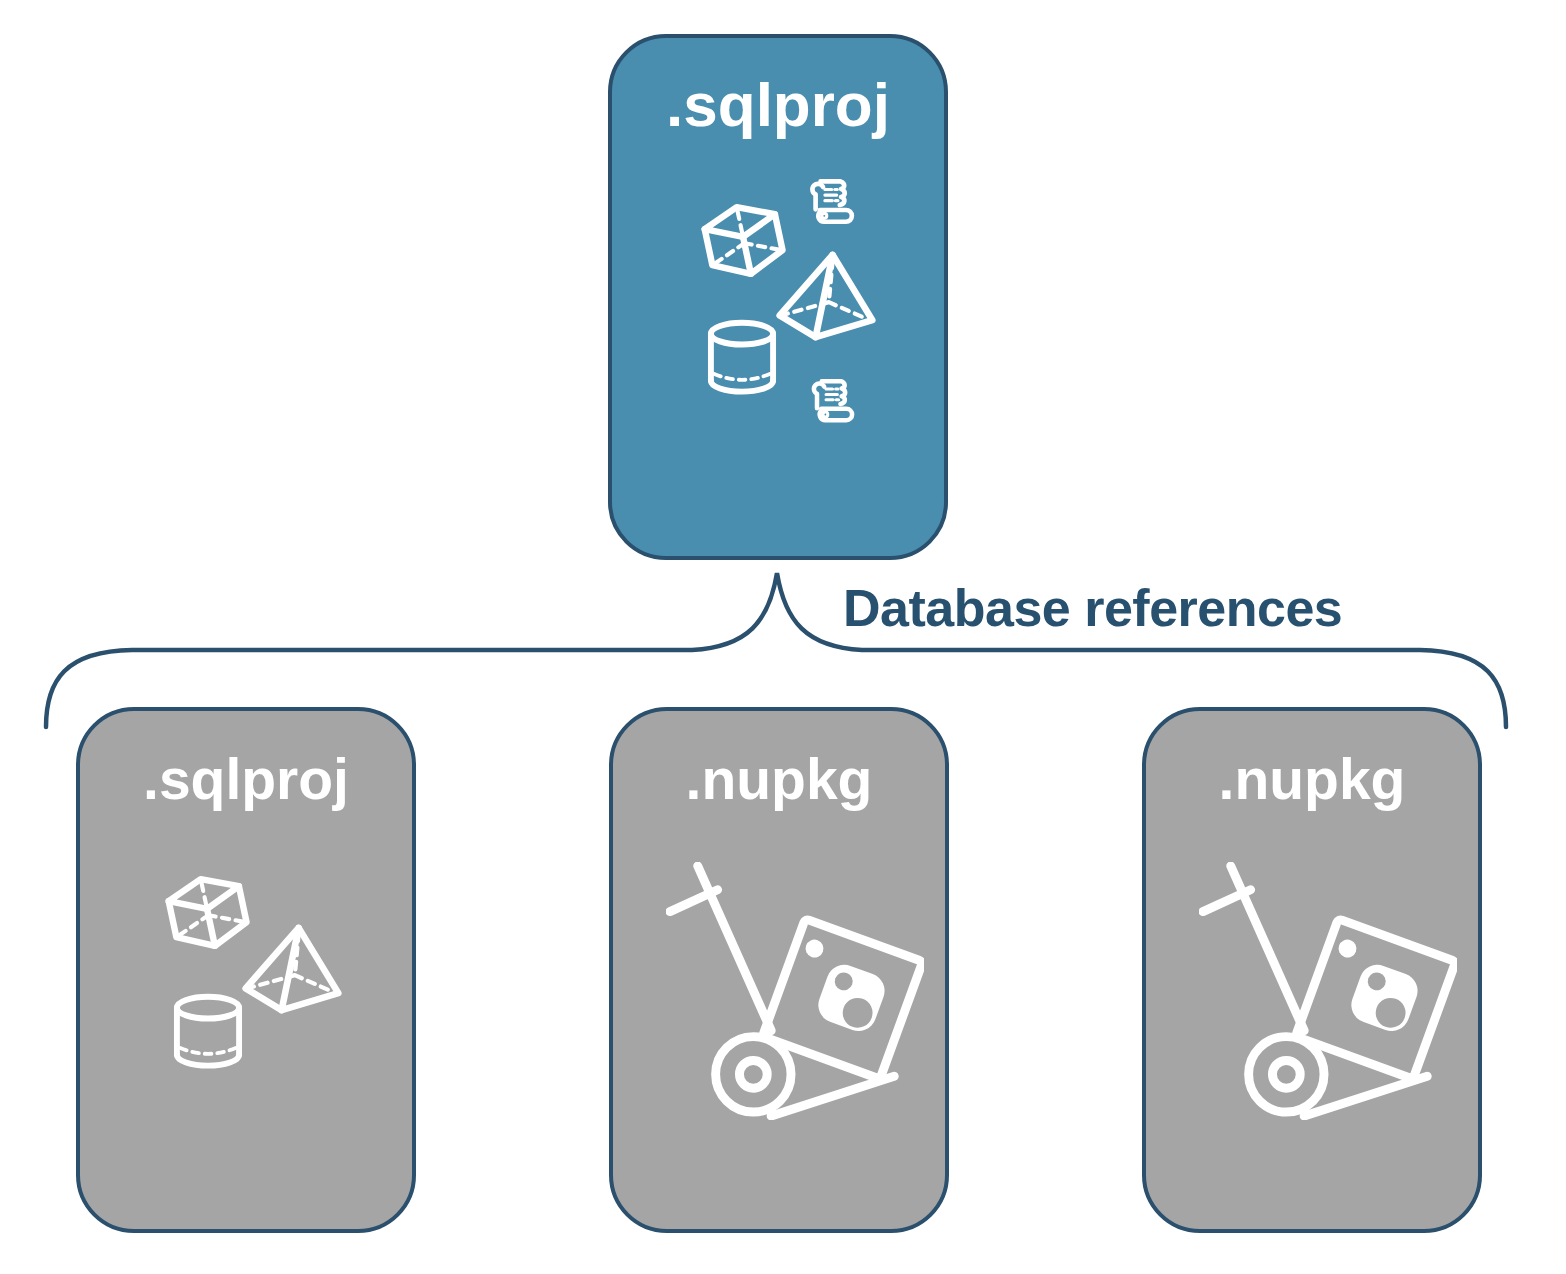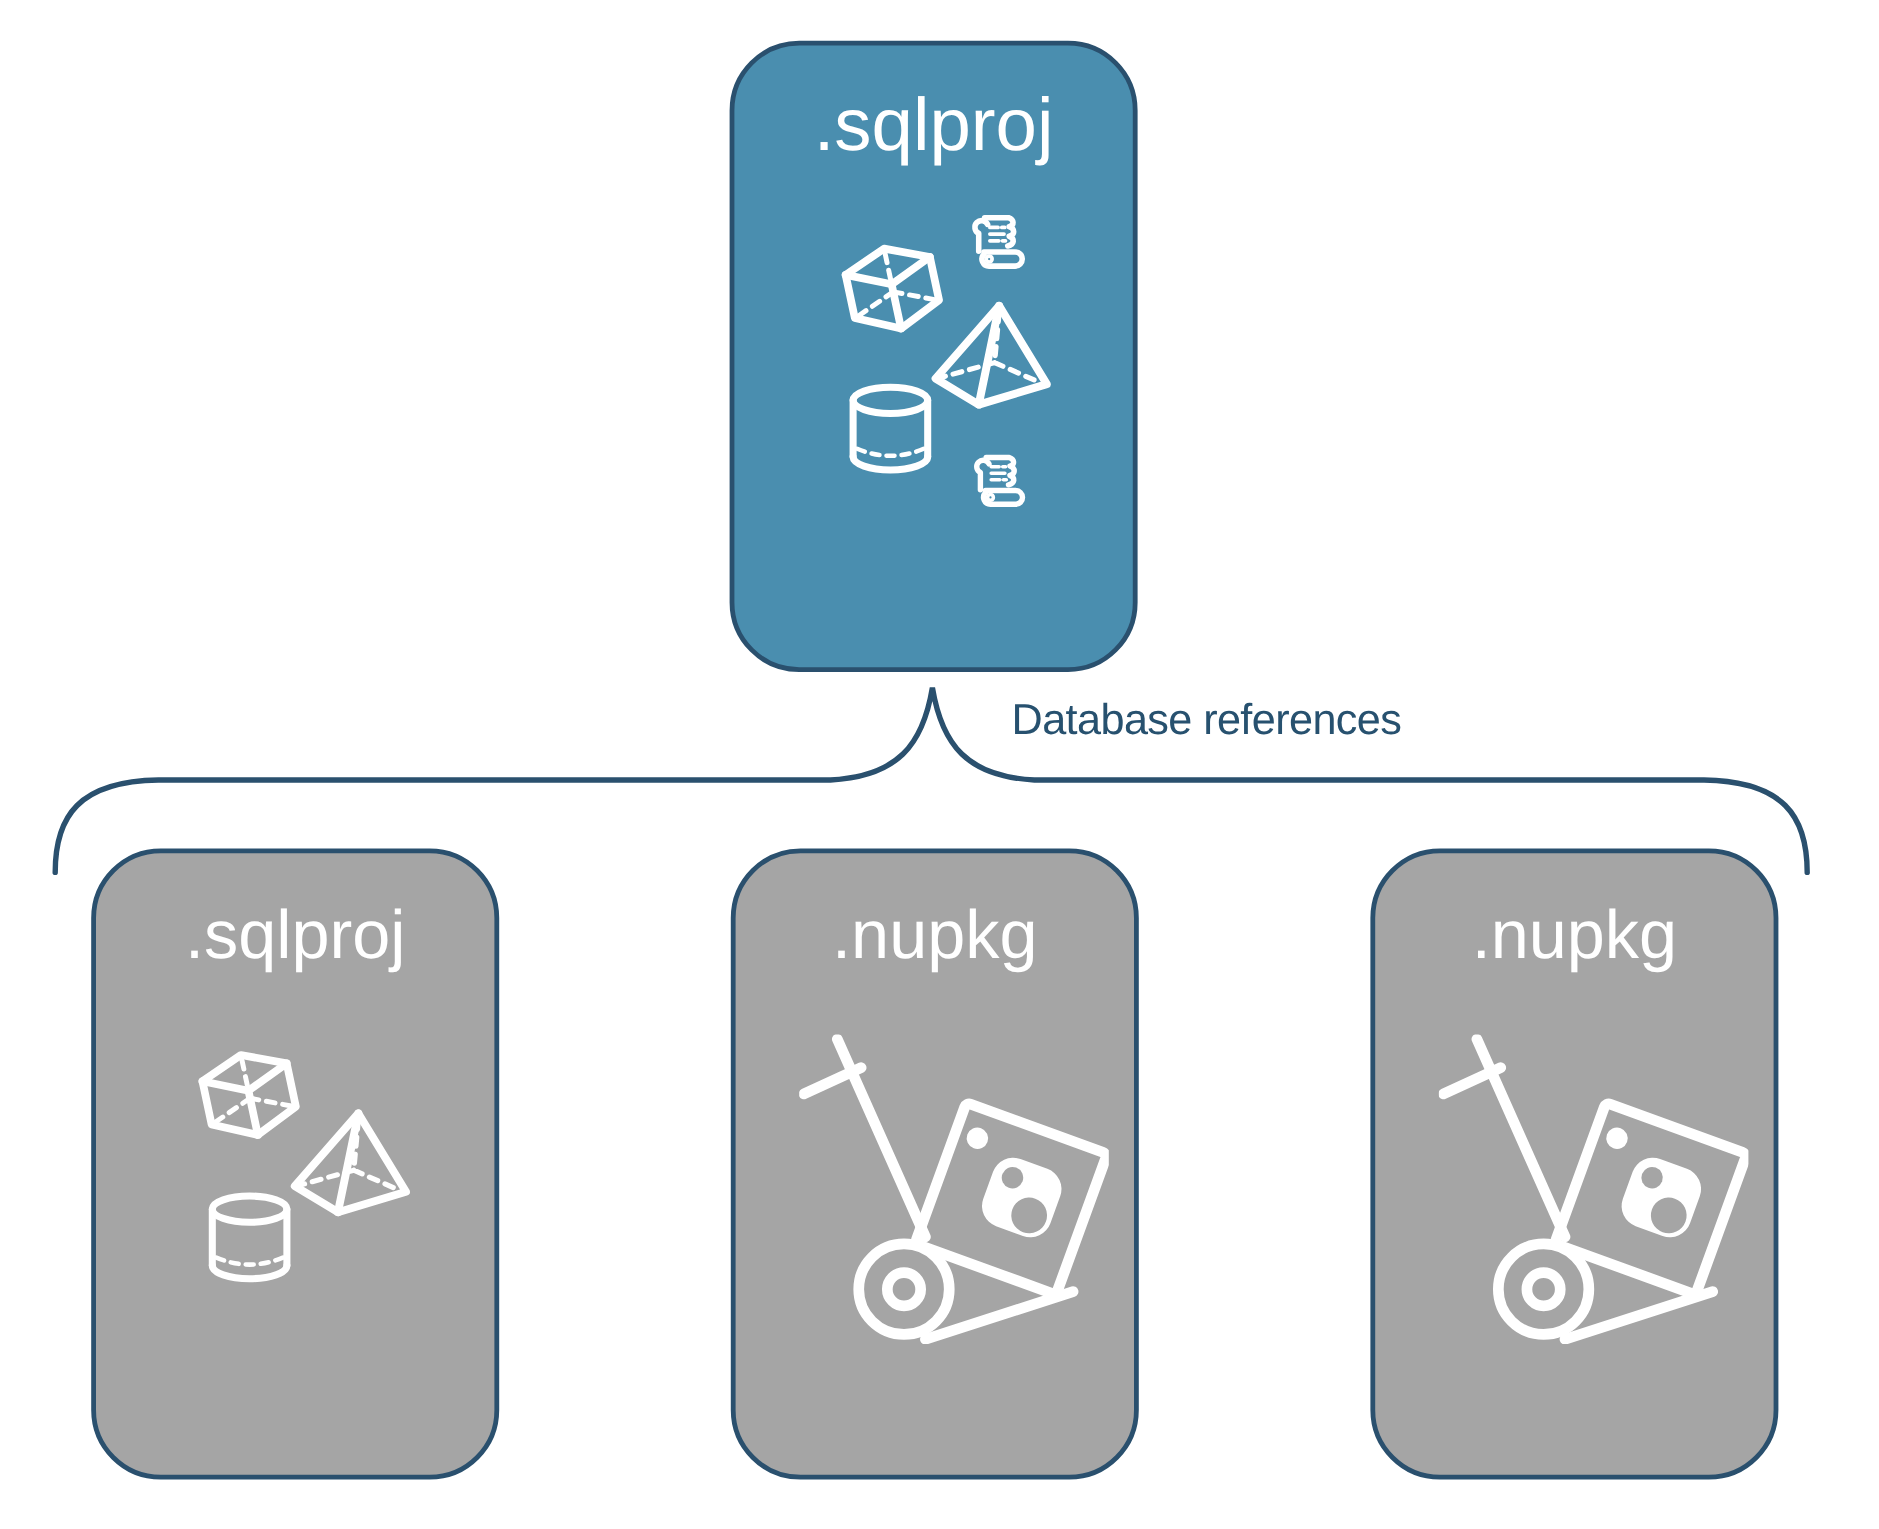--- a/index.html
+++ b/index.html
@@ -12,33 +12,33 @@
   .node {
     position:absolute; width:340px; height:526px;
     border:4px solid var(--outline,#2A506E);
     border-radius:58px; box-sizing:border-box; text-align:center;
   }
   .node.root  { left:608px; top:34px;  background:var(--root-fill,#4A8EAF); }
   .node.child { top:707px;            background:var(--child-fill,#A5A5A5); }
   #child-0 { left:76px; } #child-1 { left:609px; } #child-2 { left:1142px; }
 
   .node-label {
-    color:var(--node-label,#ffffff); font-weight:normal;
+    color:var(--node-label,#ffffff); font-weight:bold;
     font-size:62px; padding-top:36px; line-height:1;
   }
   .node.child .node-label { font-size:57px; padding-top:40px; }
 
   .icon { position:absolute; color:var(--icon-stroke,#ffffff); }
 
   .brace { position:absolute; left:38px; top:558px; width:1478px; height:178px; }
   .brace path { fill:none; stroke:var(--outline,#2A506E); stroke-width:4.5; stroke-linecap:round; }
 
   .connector-label {
     position:absolute; left:843px; top:580px;
-    font-weight:normal; font-size:36px; line-height:1.1;
+    font-weight:bold; font-size:52px; line-height:1.1;
     color:var(--connector-label,#27516F); letter-spacing:-0.5px;
   }
 
   
   .svg-defs { position:absolute; width:0; height:0; overflow:hidden; }
   .ln   { fill:none; stroke:currentColor; stroke-width:7;   stroke-linecap:round; stroke-linejoin:round; }
   .dash { fill:none; stroke:currentColor; stroke-width:4.5; stroke-linecap:round; stroke-dasharray:8 7; }
   .lnt  { fill:none; stroke:currentColor; stroke-width:7.5; stroke-linecap:round; stroke-linejoin:round; }
   .lnt2 { fill:none; stroke:currentColor; stroke-width:5;   stroke-linecap:round; }
   .ht   { fill:none; stroke:currentColor; stroke-width:4.5; stroke-linecap:round; stroke-linejoin:round; }

